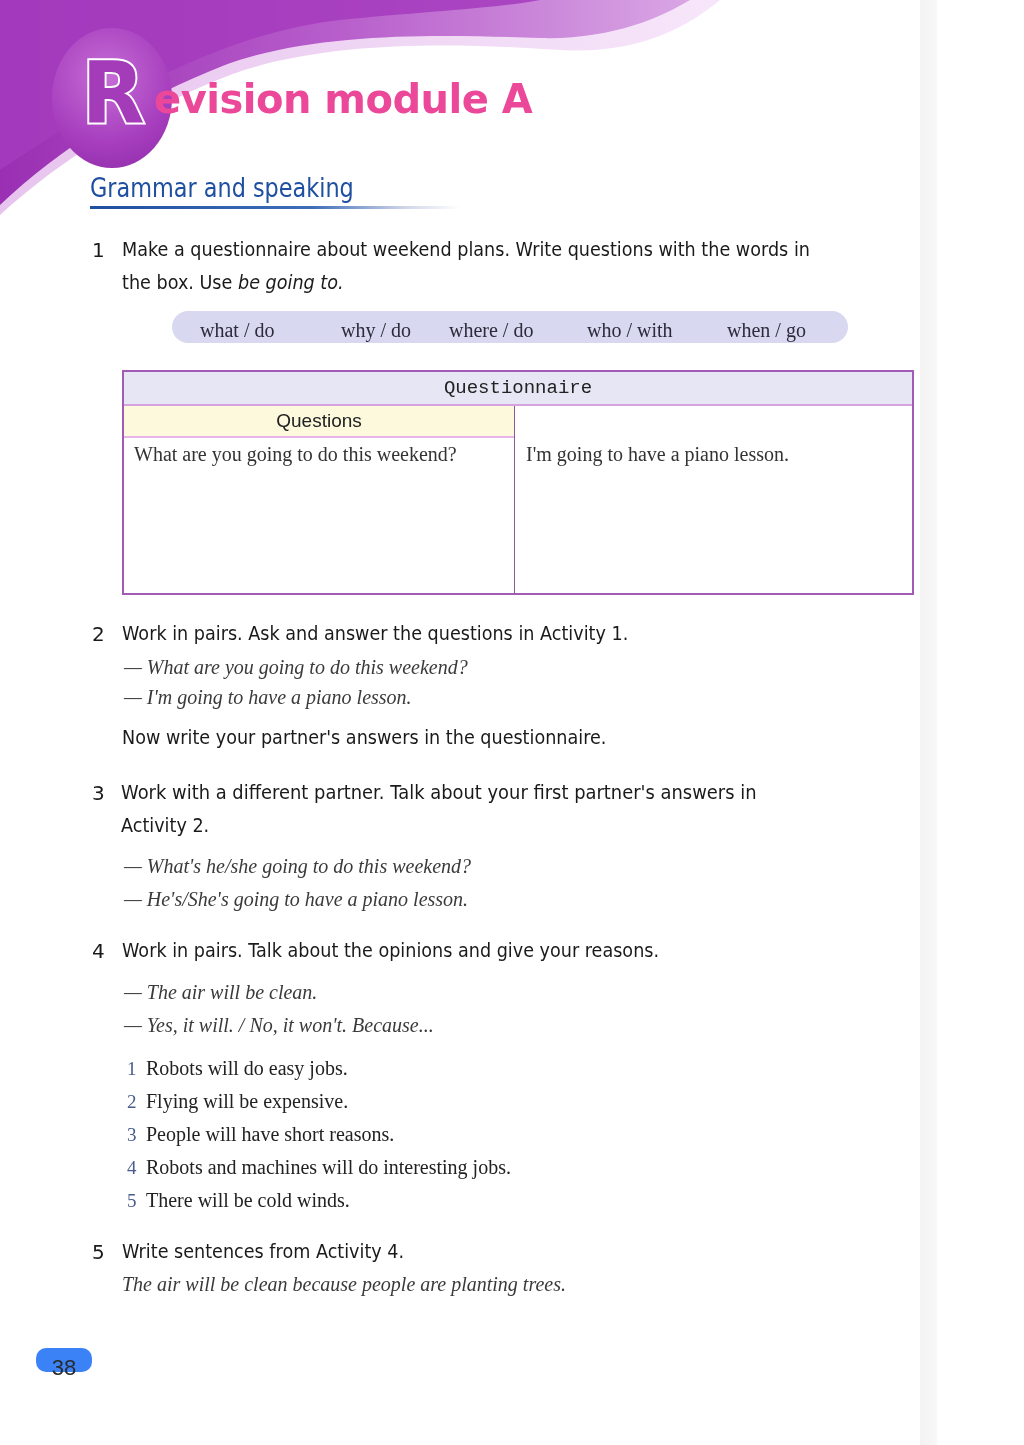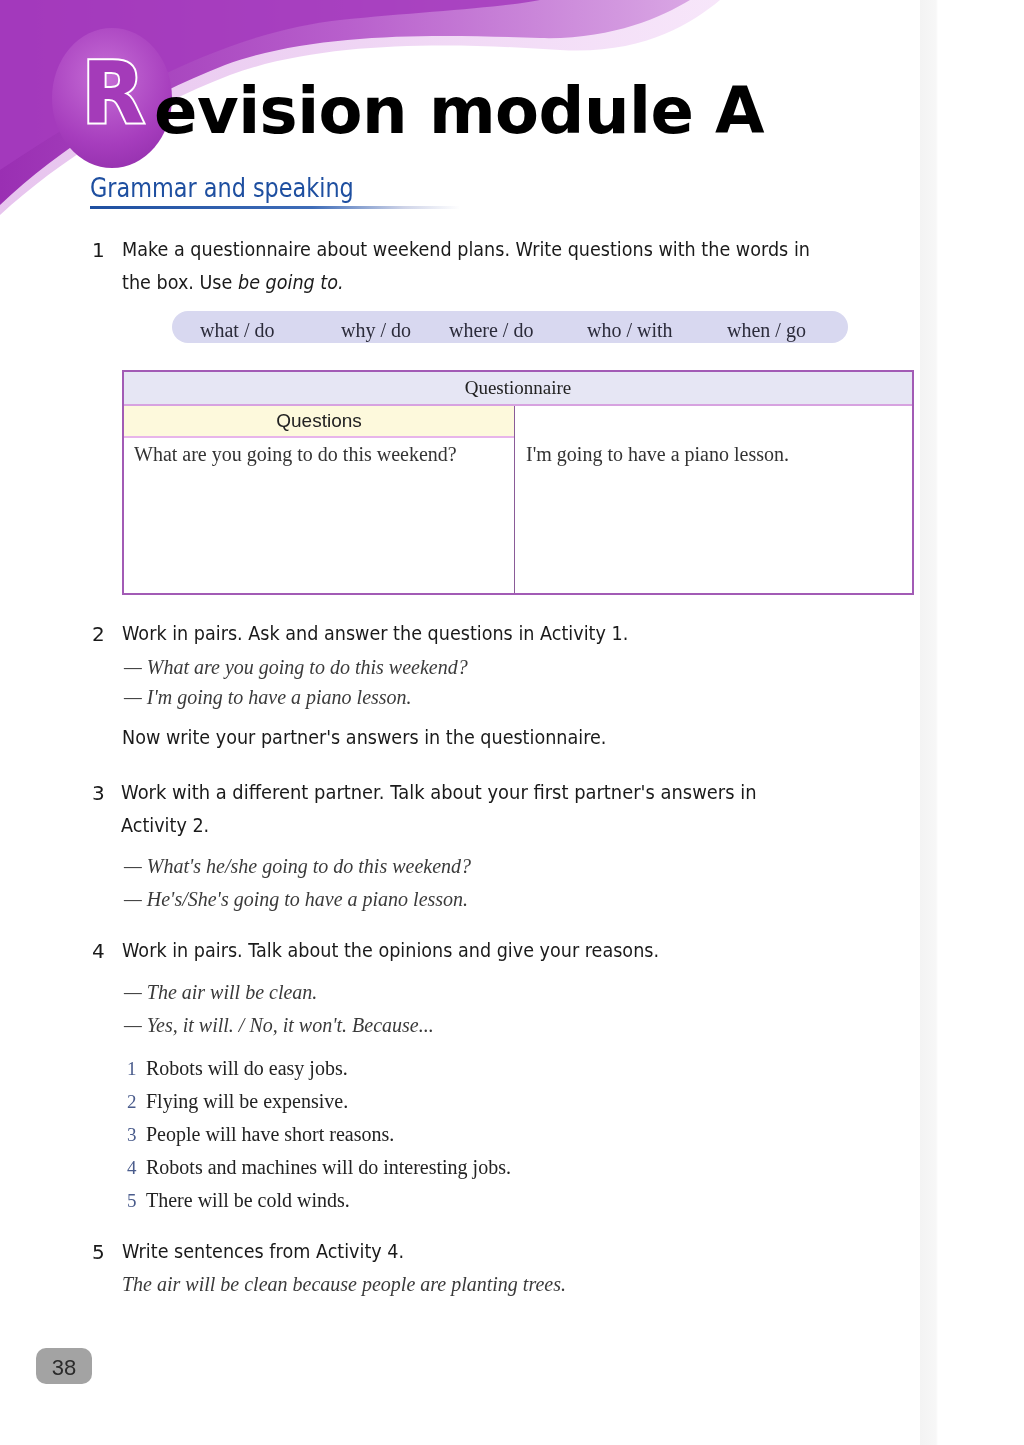--- a/index.html
+++ b/index.html
@@ -22,22 +22,22 @@
   .title-R {
     position: absolute; left: 28px; top: 22px;
     font-family: "DejaVu Sans", sans-serif; font-weight: bold; font-size: 86px; line-height: 1;
     color: #a43bb9;
     -webkit-text-stroke: 4px #ffffff;
     paint-order: stroke fill;
     transform: scaleX(0.95);
   }
   .title-text {
     position: absolute; left: 102px; top: 51px; white-space: nowrap;
-    font-family: "DejaVu Sans", sans-serif; font-weight: bold; font-size: 64px; line-height: 1;
-    color: #000000; letter-spacing: -0.5px;
+    font-family: "DejaVu Sans", sans-serif; font-weight: bold; font-size: 40px; line-height: 1;
+    color: #ec4899; letter-spacing: -0.5px;
   }
   .section-heading {
     position: absolute; left: 90px; top: 173px;
     font-family: "DejaVu Sans", sans-serif; font-size: 26px; color: #1e4fa0;
     transform: scaleX(0.86); transform-origin: left center; white-space: nowrap;
   }
   .section-underline {
     position: absolute; left: 90px; top: 206px; width: 370px; height: 3px;
     background: linear-gradient(to right, #1e4fa0 0%, #3e6cb8 60%, rgba(160,170,210,0.5) 85%, rgba(255,255,255,0) 100%);
   }
@@ -58,21 +58,21 @@
     position: absolute; top: 8px; font-family: "Liberation Serif", serif; font-size: 20px; color: #2b2b3a;
     white-space: nowrap;
   }
   .qtable {
     position: absolute; left: 122px; top: 370px; width: 792px; height: 225px;
     border: 2px solid #a25bb5; box-sizing: border-box;
   }
   .qt-head {
     position: absolute; left: 0; top: 0; width: 100%; height: 32px;
     background: #e6e6f4; border-bottom: 2px solid #d7a2e0;
-    text-align: center; font-family: Liberation Serif, serif; font-size: 19px; line-height: 32px; color: #222;
+    text-align: center; font-family: Liberation Mono, monospace; font-size: 19px; line-height: 32px; color: #222;
   }
   .qt-sub {
     position: absolute; top: 34px; height: 30px; background: #fdf9dc; border-bottom: 2px solid #e7b5ea;
     text-align: center; font-family: "Liberation Sans", sans-serif; font-size: 19px; line-height: 30px; color: #222;
   }
   .qt-divider { position: absolute; left: 390px; top: 34px; width: 1px; height: 187px; background: #8a5b98; }
   .qt-cell {
     position: absolute; top: 71px; font-family: "Liberation Serif", serif; font-size: 20px; color: #333;
     white-space: nowrap;
   }
@@ -80,22 +80,22 @@
     position: absolute; font-family: "Liberation Serif", serif; font-style: italic; font-size: 20px; color: #3a3a3a;
     white-space: nowrap;
   }
   .opinion-num {
     position: absolute; font-family: "Liberation Serif", serif; font-size: 19px; color: #4a5c8c;
   }
   .opinion-text {
     position: absolute; font-family: "Liberation Serif", serif; font-size: 20px; color: #222; white-space: nowrap;
   }
   .page-num {
-    position: absolute; left: 36px; top: 1348px; width: 56px; height: 36px;
-    background: #a3a3a3; border-radius: 10px;
+    position: absolute; left: 36px; top: 1348px; width: 56px; height: 24px;
+    background: #3b82f6; border-radius: 10px;
     font-family: "Liberation Sans", sans-serif; font-size: 22px; color: #2a2a2a;
     text-align: center; line-height: 40px;
   }
 </style>
 </head>
 <body>
 
 <div class="right-strip"></div>
 
 <svg class="swoosh" width="760" height="230" viewBox="0 0 760 230">

